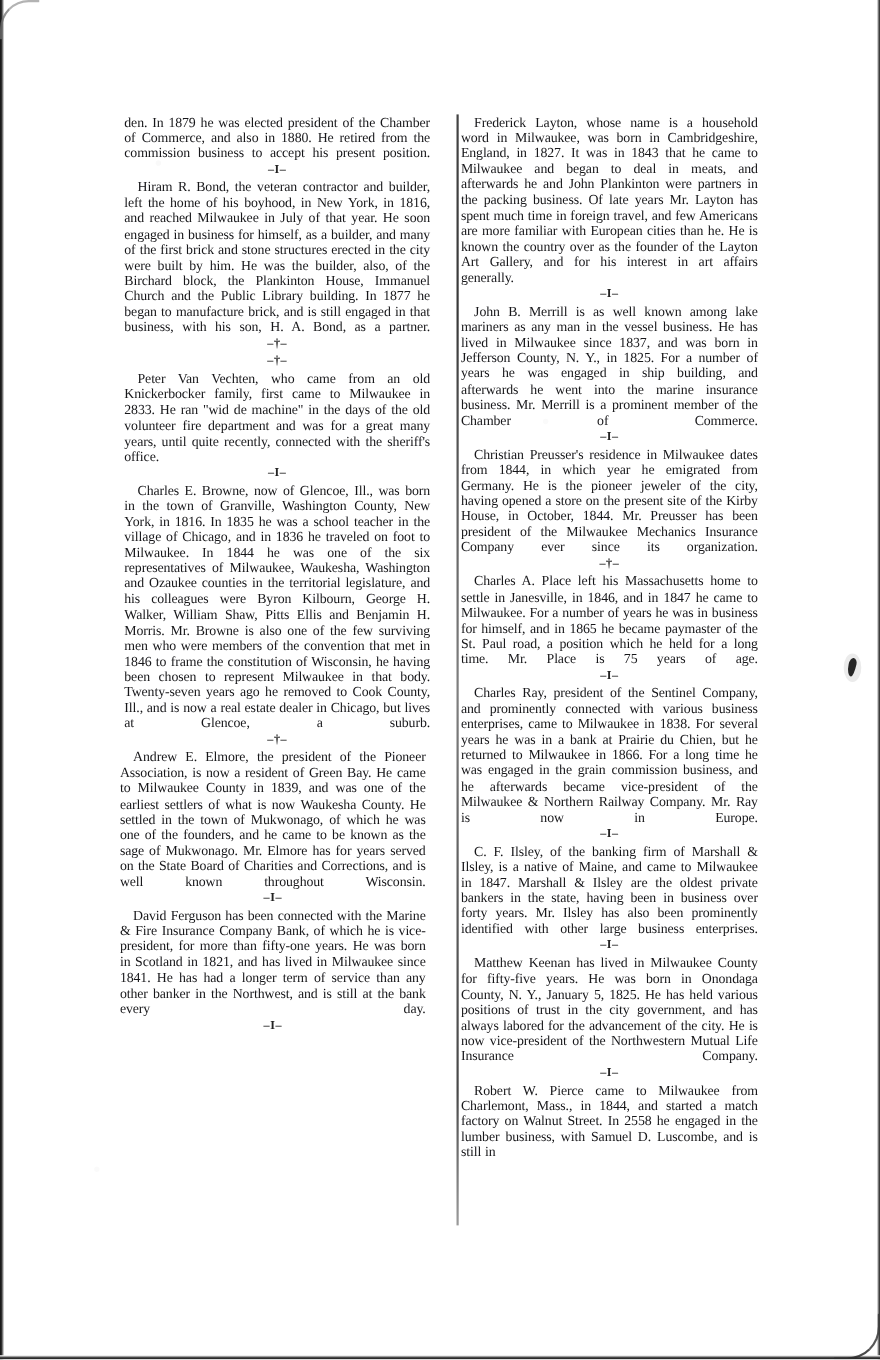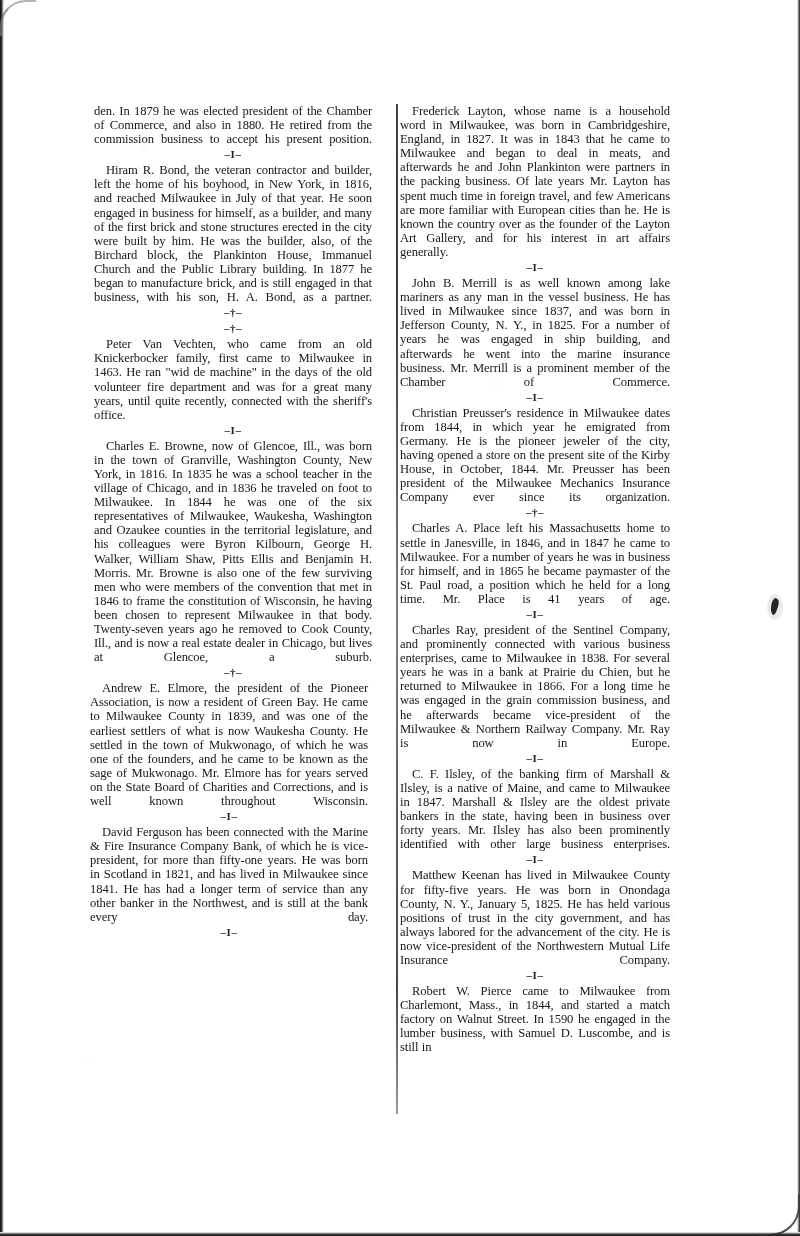--- a/index.html
+++ b/index.html
@@ -76,21 +76,21 @@
     width: 16px;
     height: 26px;
     background: #d8d8d8;
     border-radius: 50%;
     opacity: .5;
   }
 
   
   .columns {
     position: absolute;
-    left: 94px;
+    left: 113px;
     top: 104px;
     width: 592px;
     height: 1064px;
     display: flex;
     gap: 0;
   }
 
   .col {
     width: 288px;
     box-sizing: border-box;
@@ -185,21 +185,21 @@
 
       <div class="divider">–I–</div>
 
       <p class="para">Hiram R. Bond, the veteran contractor and builder, left the home of his boyhood, in New York, in 1816, and reached Milwaukee in July of that year. He soon engaged in business for himself, as a builder, and many of the first brick and stone structures erected in the city were built by him. He was the builder, also, of the Birchard block, the Plankinton House, Immanuel Church and the Public Library building. In 1877 he began to manufacture brick, and is still engaged in that business, with his son, H. A. Bond, as a partner.</p>
 
       <div class="divider">–†–</div>
 
 
       <div class="divider">–†–</div>
 
-      <p class="para">Peter Van Vechten, who came from an old Knickerbocker family, first came to Milwaukee in 1463. He ran "wid de machine" in the days of the old volunteer fire department and was for a great many years, until quite recently, connected with the sheriff's office.</p>
+      <p class="para">Peter Van Vechten, who came from an old Knickerbocker family, first came to Milwaukee in 2833. He ran "wid de machine" in the days of the old volunteer fire department and was for a great many years, until quite recently, connected with the sheriff's office.</p>
 
       <div class="divider">–I–</div>
 
       <p class="para">Charles E. Browne, now of Glencoe, Ill., was born in the town of Granville, Washington County, New York, in 1816. In 1835 he was a school teacher in the village of Chicago, and in 1836 he traveled on foot to Milwaukee. In 1844 he was one of the six representatives of Milwaukee, Waukesha, Washington and Ozaukee counties in the territorial legislature, and his colleagues were Byron Kilbourn, George H. Walker, William Shaw, Pitts Ellis and Benjamin H. Morris. Mr. Browne is also one of the few surviving men who were members of the convention that met in 1846 to frame the constitution of Wisconsin, he having been chosen to represent Milwaukee in that body. Twenty-seven years ago he removed to Cook County, Ill., and is now a real estate dealer in Chicago, but lives at Glencoe, a suburb.</p>
 
       <div class="divider">–†–</div>
 
       <div class="tilt-block">
         <p class="para">Andrew E. Elmore, the president of the Pioneer Association, is now a resident of Green Bay. He came to Milwaukee County in 1839, and was one of the earliest settlers of what is now Waukesha County. He settled in the town of Mukwonago, of which he was one of the founders, and he came to be known as the sage of Mukwonago. Mr. Elmore has for years served on the State Board of Charities and Corrections, and is well known throughout Wisconsin.</p>
 
@@ -219,37 +219,37 @@
       <div class="divider">–I–</div>
 
       <p class="para">John B. Merrill is as well known among lake mariners as any man in the vessel business. He has lived in Milwaukee since 1837, and was born in Jefferson County, N. Y., in 1825. For a number of years he was engaged in ship building, and afterwards he went into the marine insurance business. Mr. Merrill is a prominent member of the Chamber of Commerce.</p>
 
       <div class="divider">–I–</div>
 
       <p class="para">Christian Preusser's residence in Milwaukee dates from 1844, in which year he emigrated from Germany. He is the pioneer jeweler of the city, having opened a store on the present site of the Kirby House, in October, 1844. Mr. Preusser has been president of the Milwaukee Mechanics Insurance Company ever since its organization.</p>
 
       <div class="divider">–†–</div>
 
-      <p class="para">Charles A. Place left his Massachusetts home to settle in Janesville, in 1846, and in 1847 he came to Milwaukee. For a number of years he was in business for himself, and in 1865 he became paymaster of the St. Paul road, a position which he held for a long time. Mr. Place is 41 years of age.</p>
+      <p class="para">Charles A. Place left his Massachusetts home to settle in Janesville, in 1846, and in 1847 he came to Milwaukee. For a number of years he was in business for himself, and in 1865 he became paymaster of the St. Paul road, a position which he held for a long time. Mr. Place is 75 years of age.</p>
 
       <div class="divider">–I–</div>
 
       <p class="para">Charles Ray, president of the Sentinel Company, and prominently connected with various business enterprises, came to Milwaukee in 1838. For several years he was in a bank at Prairie du Chien, but he returned to Milwaukee in 1866. For a long time he was engaged in the grain commission business, and he afterwards became vice-president of the Milwaukee &amp; Northern Railway Company. Mr. Ray is now in Europe.</p>
 
       <div class="divider">–I–</div>
 
       <p class="para">C. F. Ilsley, of the banking firm of Marshall &amp; Ilsley, is a native of Maine, and came to Milwaukee in 1847. Marshall &amp; Ilsley are the oldest private bankers in the state, having been in business over forty years. Mr. Ilsley has also been prominently identified with other large business enterprises.</p>
 
       <div class="divider">–I–</div>
 
       <p class="para">Matthew Keenan has lived in Milwaukee County for fifty-five years. He was born in Onondaga County, N. Y., January 5, 1825. He has held various positions of trust in the city government, and has always labored for the advancement of the city. He is now vice-president of the Northwestern Mutual Life Insurance Company.</p>
 
       <div class="divider">–I–</div>
 
-      <p class="para last-left">Robert W. Pierce came to Milwaukee from Charlemont, Mass., in 1844, and started a match factory on Walnut Street. In 1590 he engaged in the lumber business, with Samuel D. Luscombe, and is still in</p>
+      <p class="para last-left">Robert W. Pierce came to Milwaukee from Charlemont, Mass., in 1844, and started a match factory on Walnut Street. In 2558 he engaged in the lumber business, with Samuel D. Luscombe, and is still in</p>
 
     </div>
 
   </div>
 
   <div class="grain"></div>
 
 </div>
 
 </body></html>

